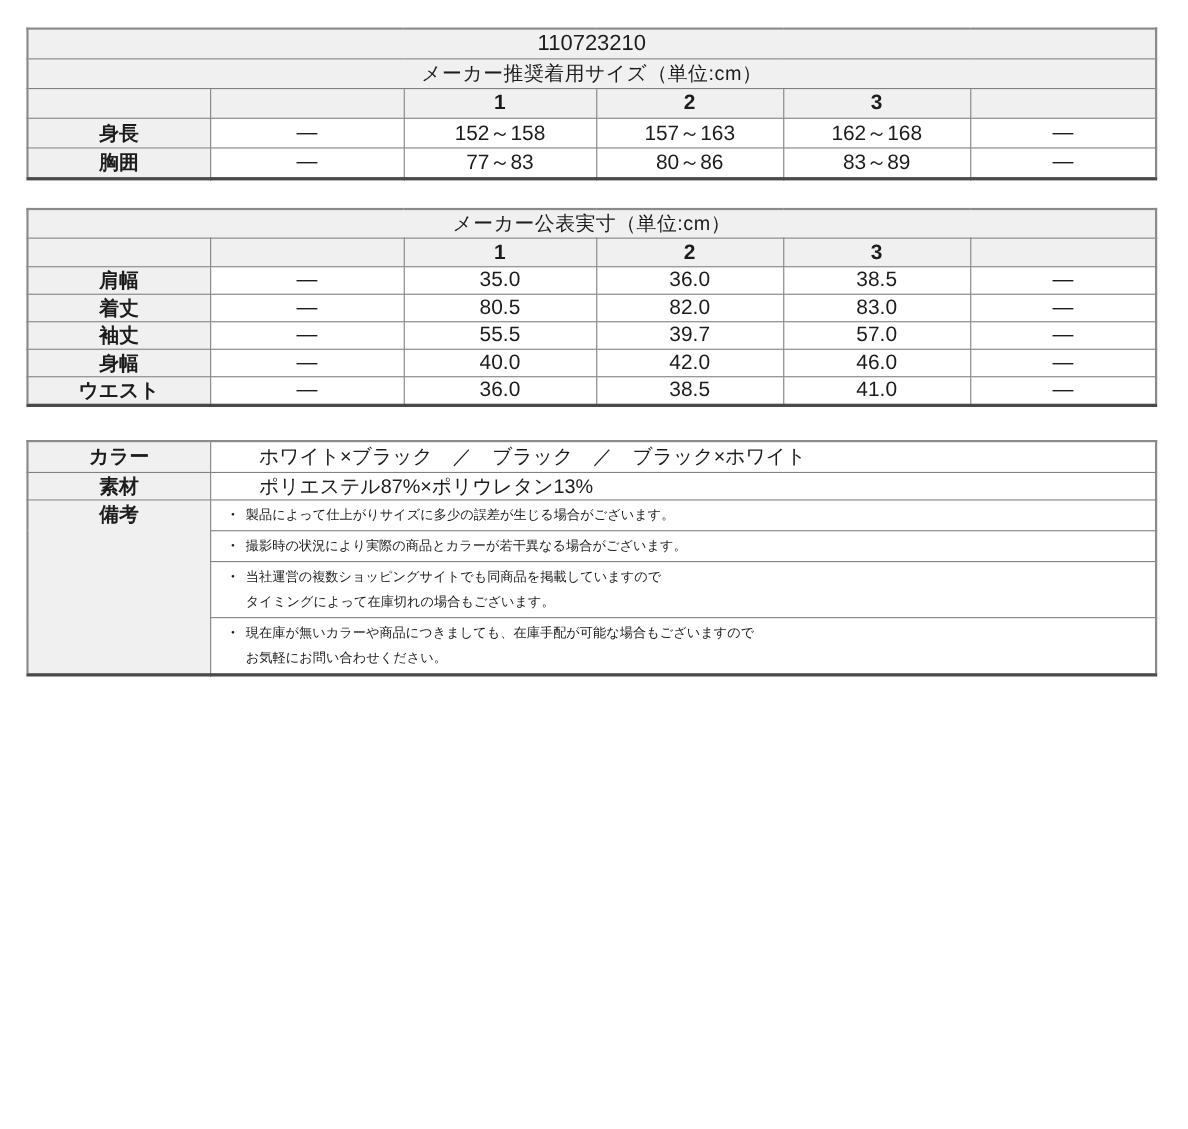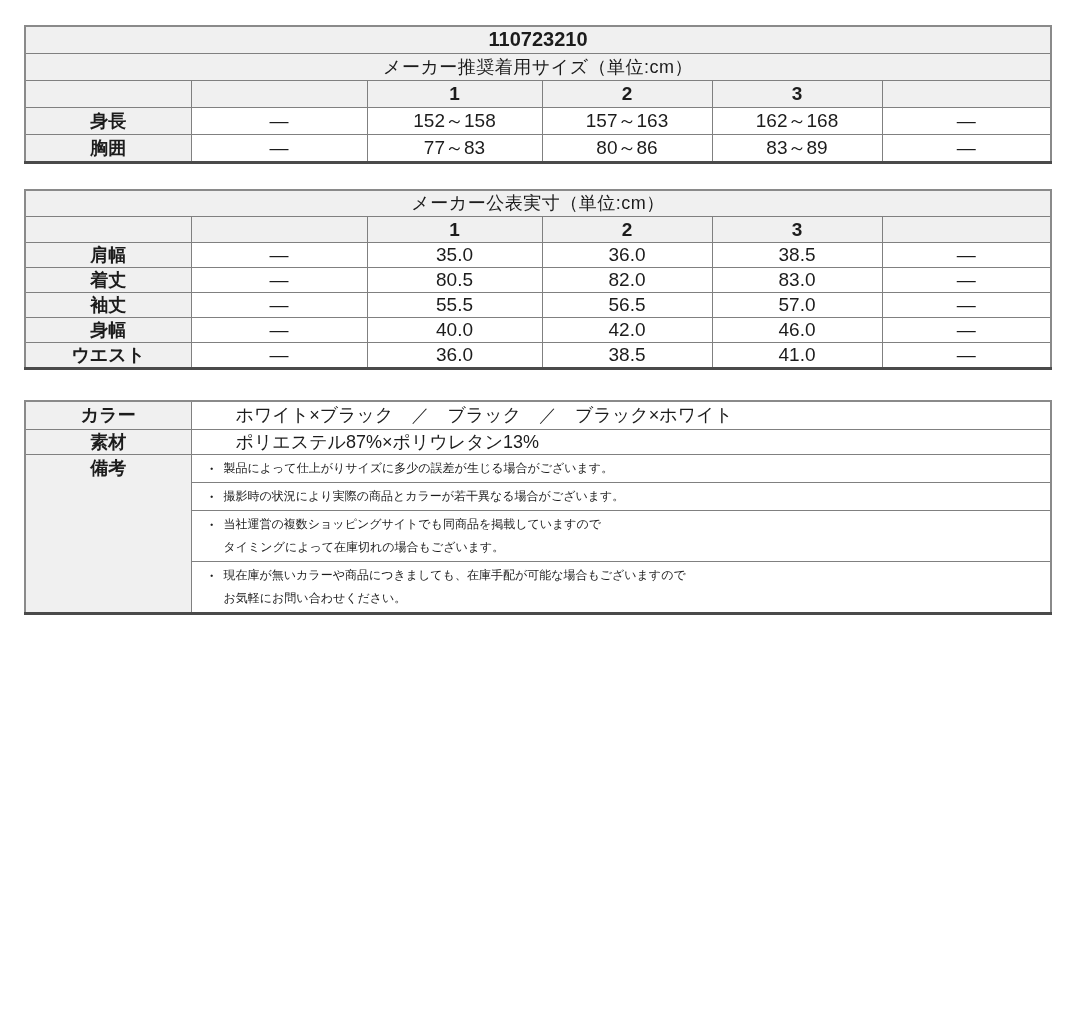--- a/index.html
+++ b/index.html
@@ -28,21 +28,21 @@
     border: 1.5px solid #808080;
     padding: 0;
     font-size: 18px;
     font-weight: normal;
     text-align: center;
     vertical-align: middle;
     overflow: hidden;
     white-space: nowrap;
   }
   .gray { background: #f0f0f0; }
-  .code-row td { font-size: 20px; font-weight: bold; }
+  .code-row td { font-size: 20px; font-weight: normal; }
   .title-row td { font-size: 18px; font-weight: normal; letter-spacing: 0.5px; }
   .colhead td { font-size: 19px; font-weight: bold; }
   .lbl { font-weight: bold; background: #f0f0f0; font-size: 18px; }
   .val { font-size: 19px; }
   .t2 { margin-top: 25px; }
   .t3 { margin-top: 30px; }
   .info-val {
     text-align: left;
     padding-left: 44px;
     font-size: 18px;
@@ -151,21 +151,21 @@
       <td class="val">—</td>
       <td class="val">80.5</td>
       <td class="val">82.0</td>
       <td class="val">83.0</td>
       <td class="val">—</td>
     </tr>
     <tr style="height:25px">
       <td class="lbl">袖丈</td>
       <td class="val">—</td>
       <td class="val">55.5</td>
-      <td class="val">56.5</td>
+      <td class="val">39.7</td>
       <td class="val">57.0</td>
       <td class="val">—</td>
     </tr>
     <tr style="height:24px">
       <td class="lbl">身幅</td>
       <td class="val">—</td>
       <td class="val">40.0</td>
       <td class="val">42.0</td>
       <td class="val">46.0</td>
       <td class="val">—</td>

